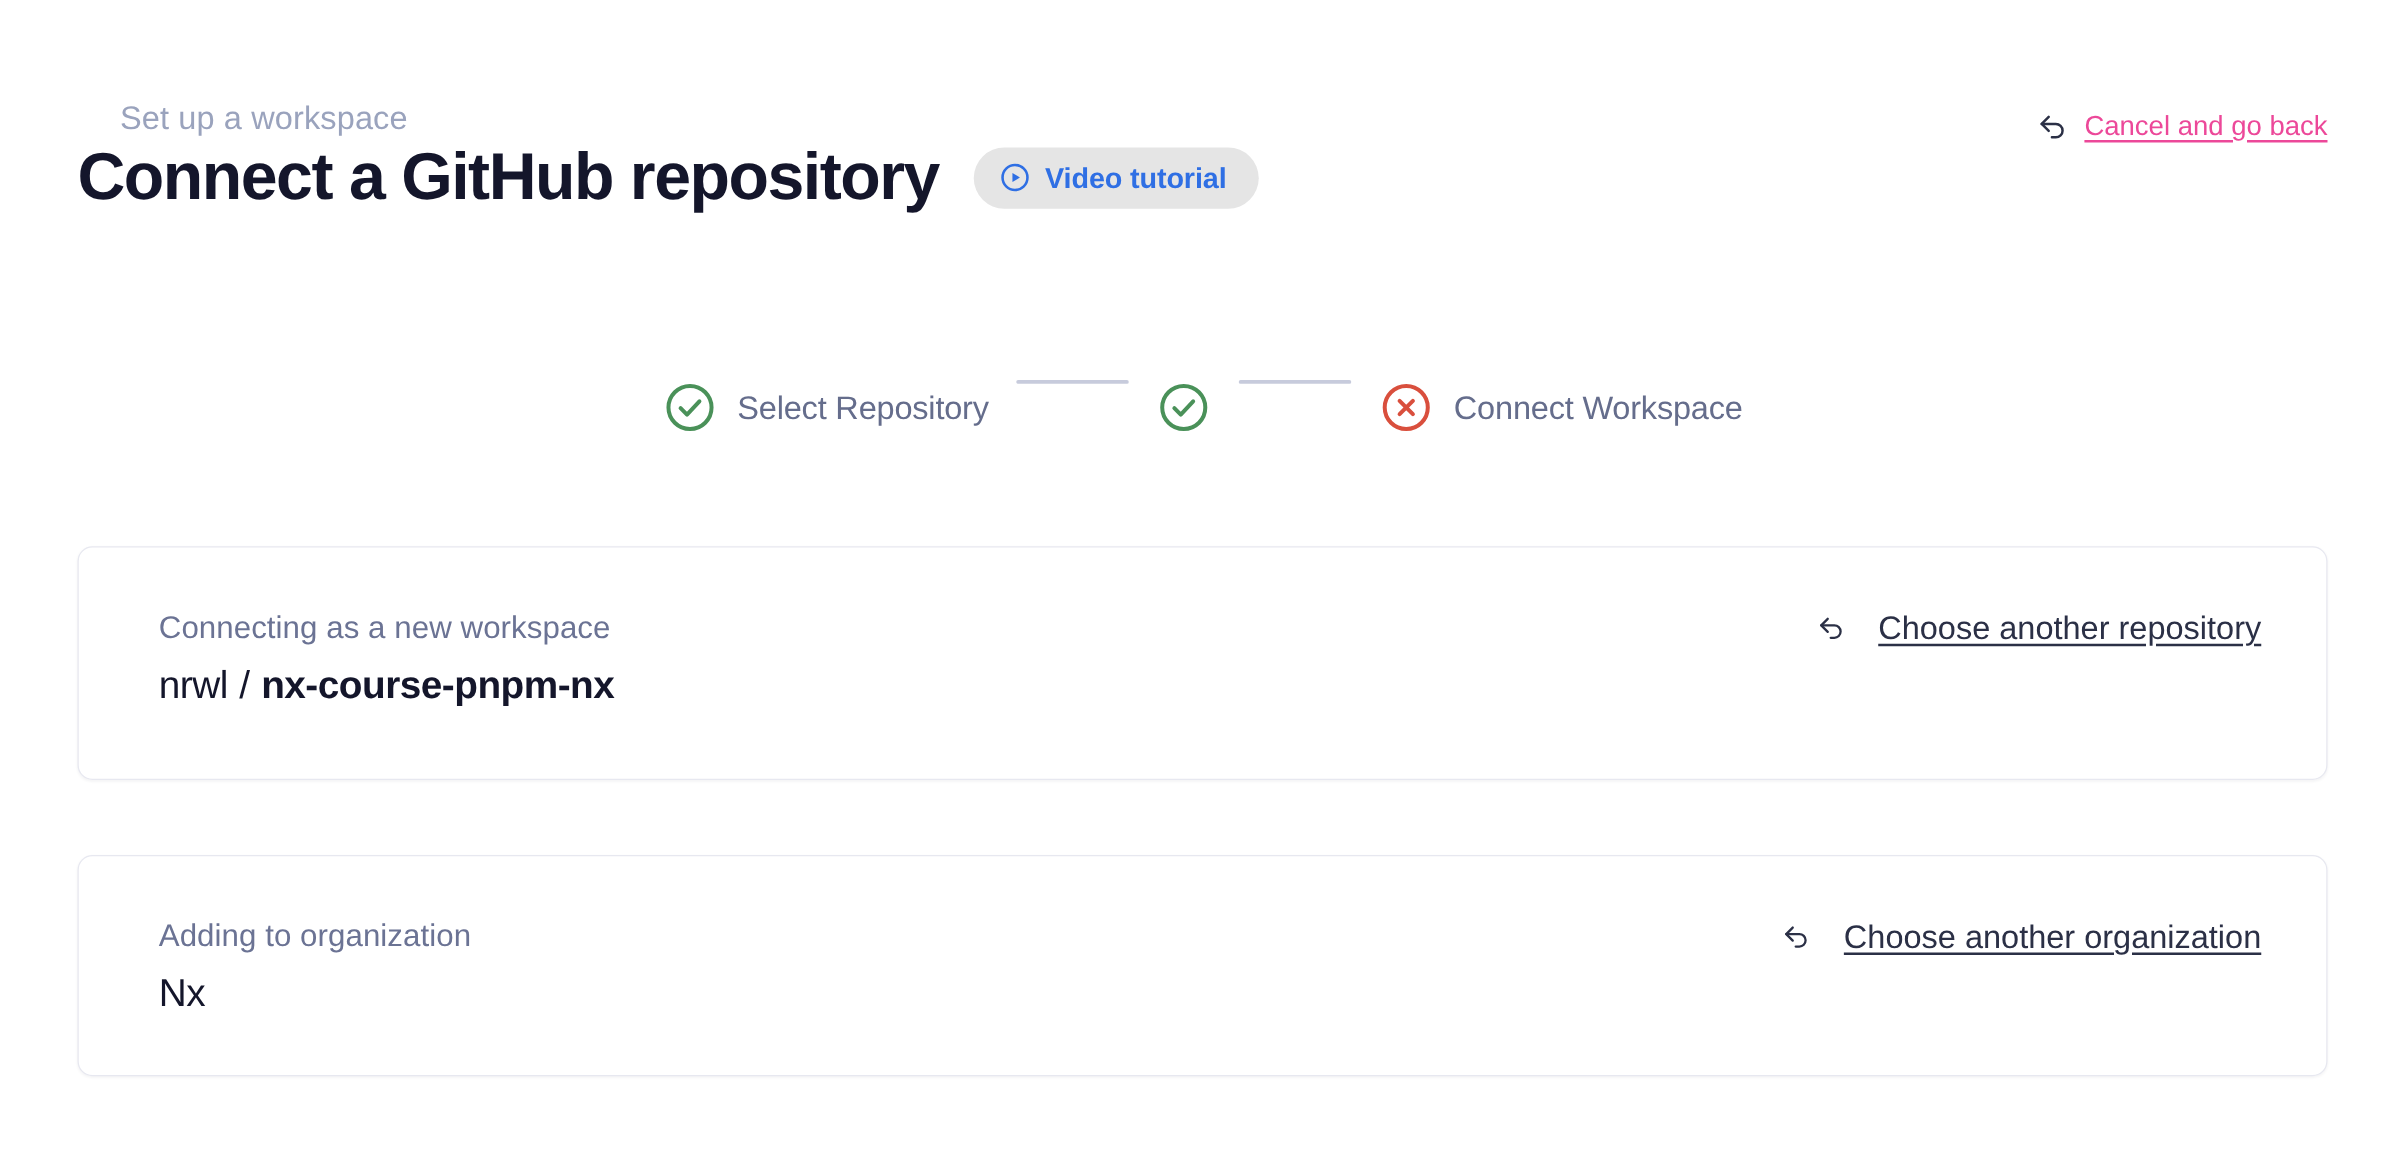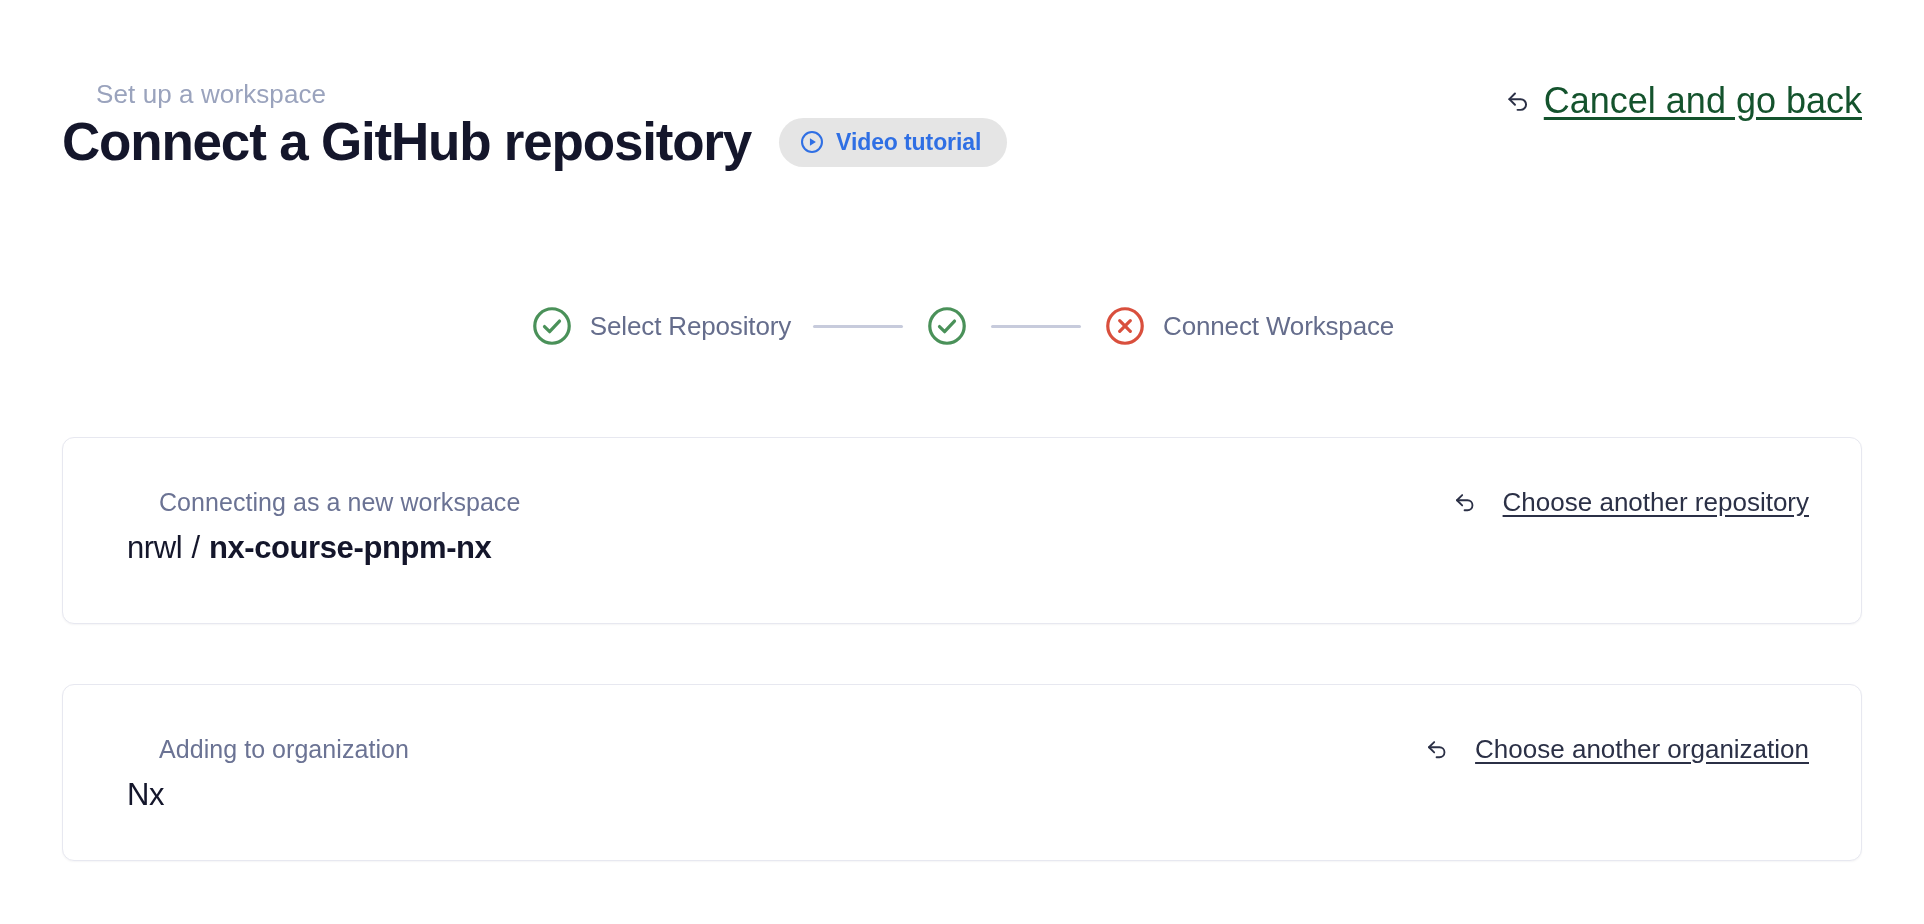--- a/index.html
+++ b/index.html
@@ -79,36 +79,35 @@
     right: 62px;
     top: 84px;
     display: inline-flex;
     align-items: center;
     gap: 12px;
     cursor: pointer;
     text-decoration: none;
   }
   .back-arrow { display: block; width: 28px; height: 28px; flex: 0 0 28px; }
   .cancel-link .label {
-    font-size: 36px;
+    font-size: 22px;
     line-height: 34px;
-    color: #14532d;
+    color: #ec4899;
     text-decoration: underline;
     text-underline-offset: 4px;
     white-space: nowrap;
   }
 
   
   .stepper {
     position: absolute;
     left: 0;
     right: 0;
     top: 304px;
     display: flex;
-    align-items: center;
     justify-content: center;
     gap: 0;
   }
 
   .step {
     display: flex;
     align-items: center;
     gap: 16px;
   }
 
@@ -151,21 +150,20 @@
     height: 100%;
     padding: 48px 50px 0 64px;
   }
 
   .card-label {
     font-size: 25px;
     line-height: 32px;
     color: #6b7394;
     font-weight: 400;
     letter-spacing: 0.05px;
-    margin-left: 32px;
   }
 
   .card-value {
     margin-top: 10px;
     font-size: 31px;
     line-height: 40px;
     color: #14162b;
     letter-spacing: -0.4px;
     white-space: nowrap;
   }

